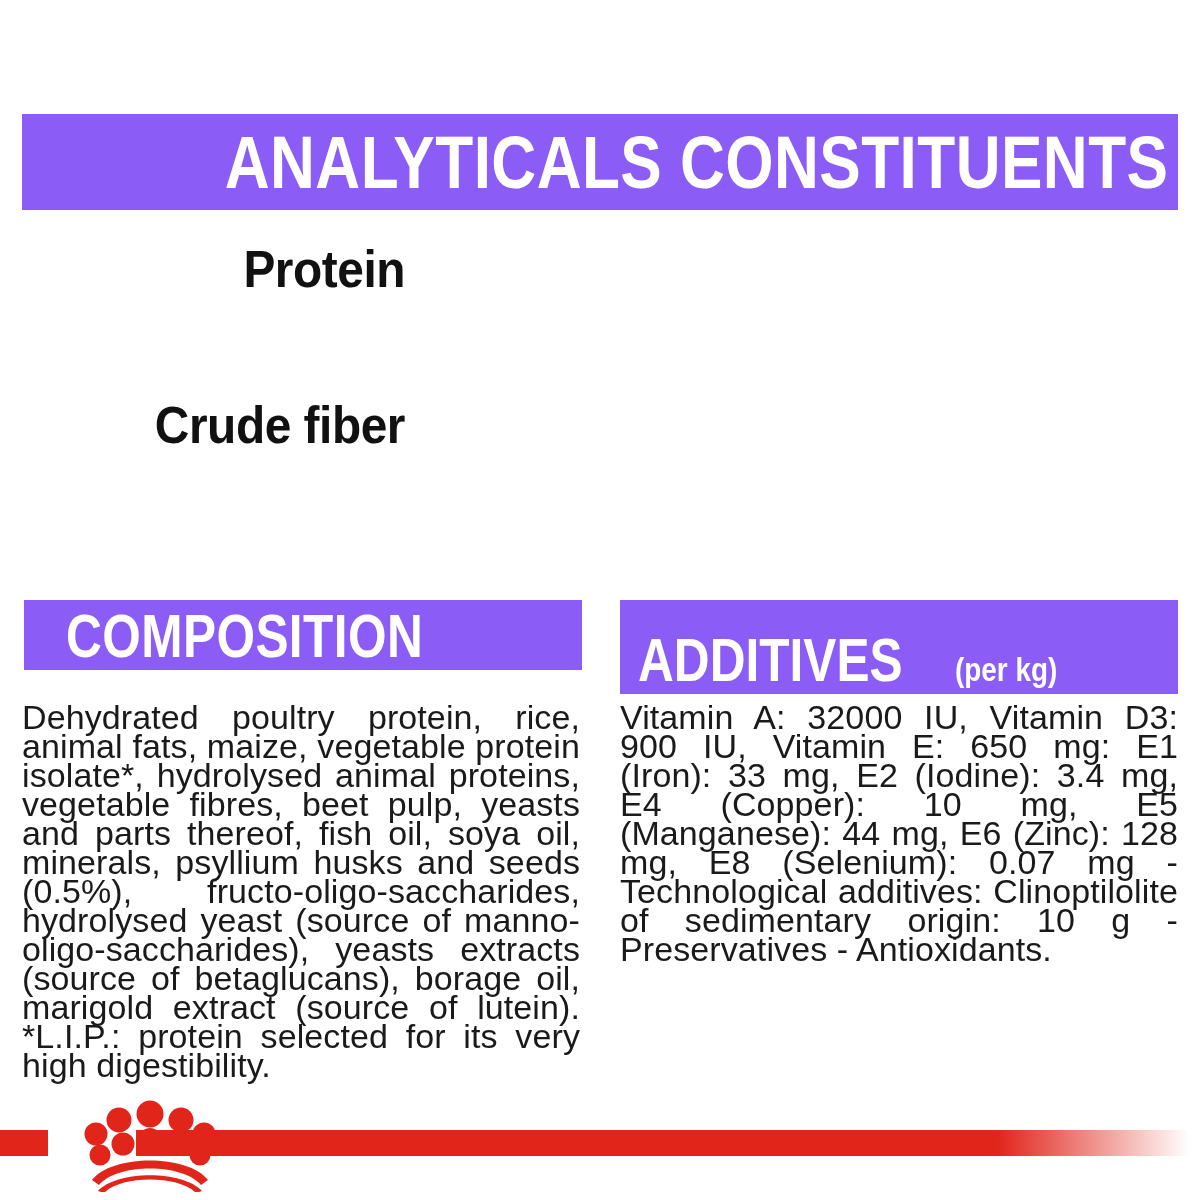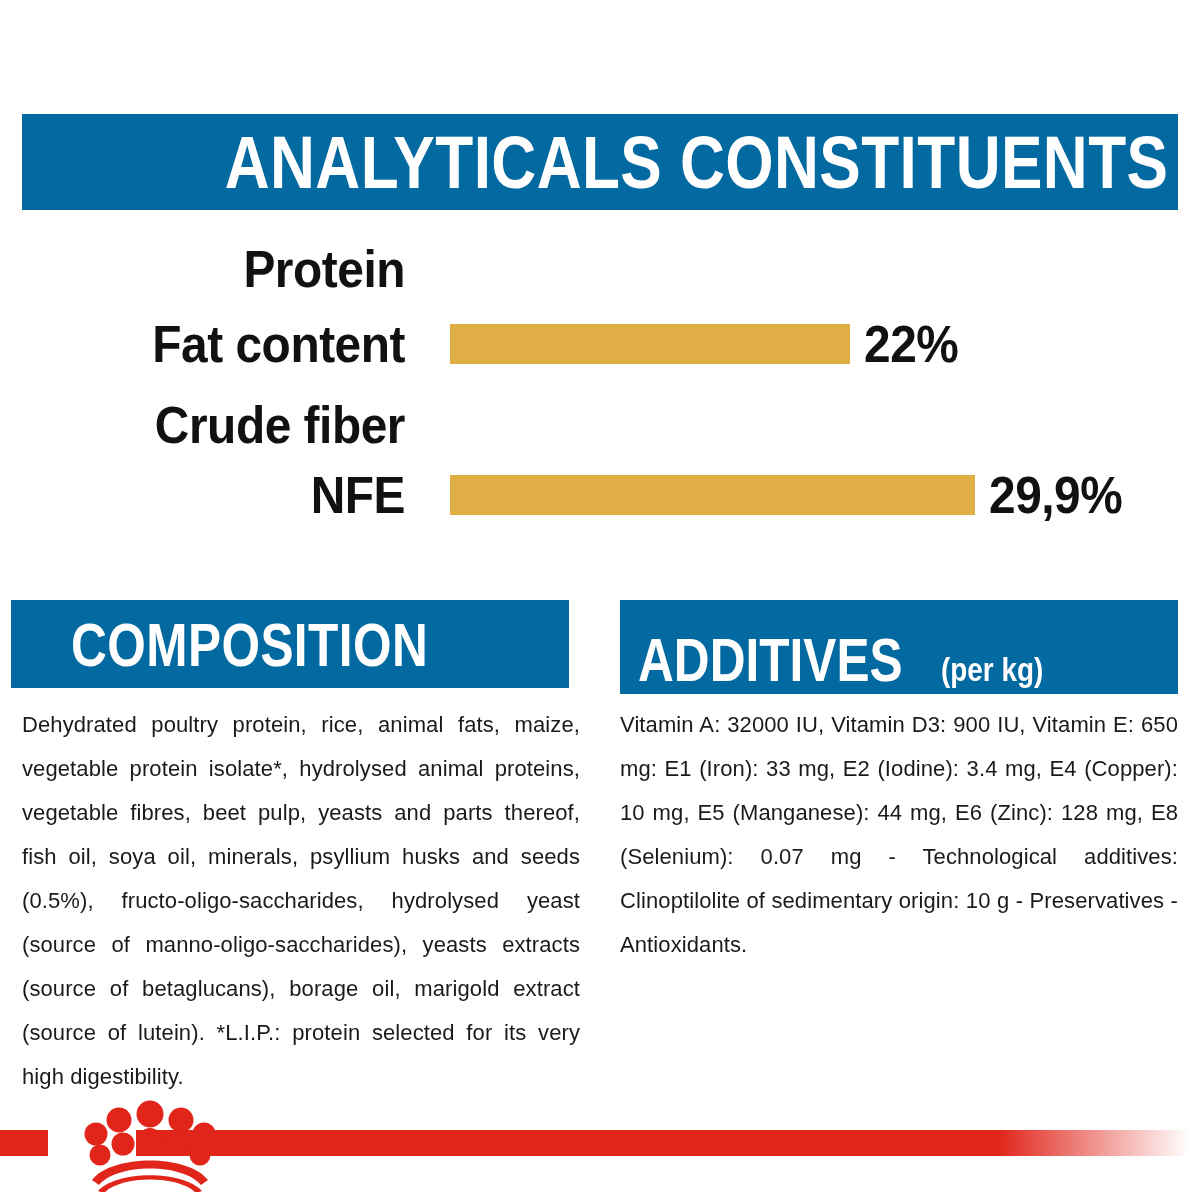--- a/index.html
+++ b/index.html
@@ -12,21 +12,21 @@
     background: #ffffff;
     font-family: "Liberation Sans", sans-serif;
     position: relative;
     overflow: hidden;
     -webkit-font-smoothing: antialiased;
   }
 
   
   .banner {
     position: absolute;
-    background: #0369a1;
+    background: #8b5cf6;
     display: flex;
     align-items: center;
     box-sizing: border-box;
   }
   .banner-title {
     color: #ffffff;
     font-weight: 700;
     font-family: "Liberation Sans Narrow", "Liberation Sans", sans-serif;
     transform: scaleX(0.80);
     transform-origin: left center;
@@ -97,35 +97,36 @@
     transform: scaleX(0.92);
     transform-origin: left center;
     white-space: nowrap;
     margin-left: 14px;
     line-height: 1;
     letter-spacing: -0.5px;
   }
 
   
   #composition-banner {
-    left: 11px;
+    left: 24px;
     top: 600px;
     width: 558px;
-    height: 88px;
-    padding-left: 60px;
+    height: 70px;
+    padding-left: 42px;
   }
   #composition-banner .banner-title { font-size: 62px; }
 
   #additives-banner {
     left: 620px;
     top: 600px;
     width: 558px;
     height: 94px;
     padding-left: 18px;
     align-items: baseline;
+    gap: 14px;
   }
   #additives-banner .additives-main {
     font-size: 62px;
     color: #ffffff;
     font-weight: 700;
     font-family: "Liberation Sans Narrow", "Liberation Sans", sans-serif;
     transform: scaleX(0.80);
     transform-origin: left center;
     white-space: nowrap;
     position: relative;
@@ -141,22 +142,22 @@
     white-space: nowrap;
     position: relative;
     top: 24px;
     margin-left: -28px;
   }
 
   
   .body-text {
     position: absolute;
     font-family: "Liberation Sans Narrow", "Liberation Sans", sans-serif;
-    font-size: 22px;
-    line-height: 44px;
+    font-size: 34px;
+    line-height: 29px;
     color: #1a1a1a;
     text-align: justify;
     font-weight: 400;
     letter-spacing: 0.1px;
   }
   #composition-text {
     left: 22px;
     top: 703px;
     width: 558px;
   }
@@ -204,39 +205,25 @@
 <div class="banner" id="title-banner">
   <span class="banner-title">ANALYTICALS CONSTITUENTS</span>
 </div>
 
 <div id="chart">
 
   <div class="chart-row" style="top:0px;">
     <div class="chart-label">Protein</div>
   </div>
 
-  <div class="chart-row" style="top:75px;">
-    <div class="chart-label">Fat content</div>
-    <div class="bar-wrap">
-      <div class="bar" style="width:400px;"></div>
-      <div class="bar-value">22%</div>
-    </div>
-  </div>
 
   <div class="chart-row" style="top:151px;align-items:flex-end;">
     <div class="chart-label">Crude fiber</div>
   </div>
 
-  <div class="chart-row" style="top:226px;">
-    <div class="chart-label">NFE</div>
-    <div class="bar-wrap">
-      <div class="bar" style="width:525px;"></div>
-      <div class="bar-value">29,9%</div>
-    </div>
-  </div>
 
 </div>
 
 <div class="banner" id="composition-banner">
   <span class="banner-title">COMPOSITION</span>
 </div>
 <div class="body-text" id="composition-text">Dehydrated poultry protein, rice, animal fats, maize, vegetable protein isolate*, hydrolysed animal proteins, vegetable fibres, beet pulp, yeasts and parts thereof, fish oil, soya oil, minerals, psyllium husks and seeds (0.5%), fructo-oligo-saccharides, hydrolysed yeast (source of manno-oligo-saccharides), yeasts extracts (source of betaglucans), borage oil, marigold extract (source of lutein). *L.I.P.: protein selected for its very high digestibility.</div>
 
 <div class="banner" id="additives-banner">
   <span class="additives-main">ADDITIVES</span>

